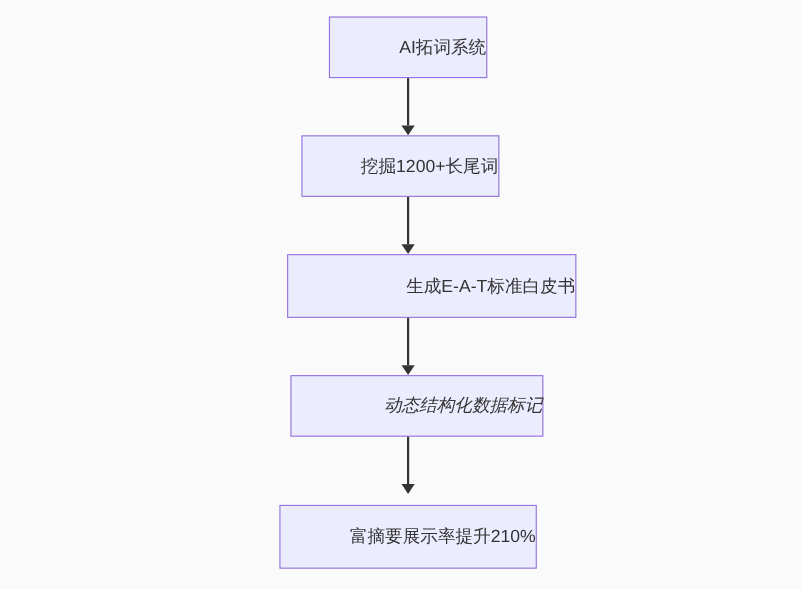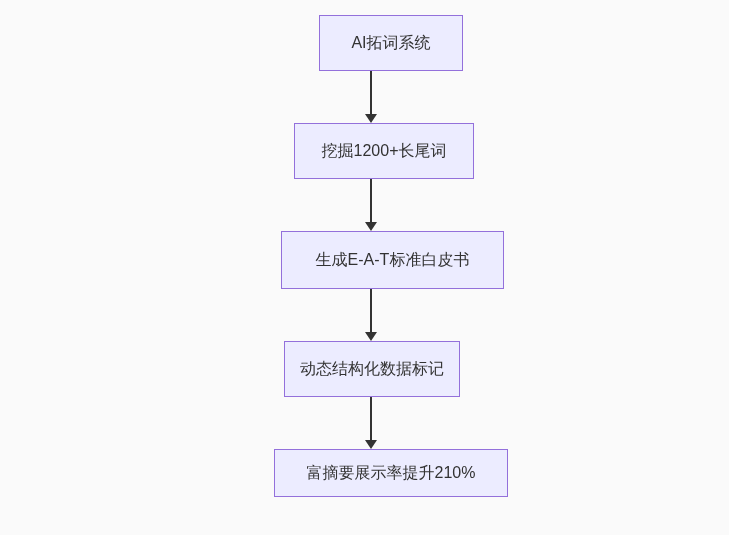--- a/index.html
+++ b/index.html
@@ -17,30 +17,29 @@
   }
   .node {
     position: absolute;
     box-sizing: border-box;
     background: #ececff;
     border: 1px solid #9370db;
     color: #333333;
     font-size: 16px;
     display: flex;
     align-items: center;
-    justify-content: center;
+    justify-content: flex-end;
     text-align: center;
     white-space: nowrap;
-    margin-left: 20px;
   }
   .n1 { left: 299px; top: 15px;  width: 144px; height: 56px; }
   .n2 { left: 274px; top: 123px; width: 180px; height: 56px; }
-  .n3 { left: 261px; top: 231px; width: 223px; height: 58px; }
-  .n4 { left: 264px; top: 341px; width: 176px; height: 56px; }
-  .n5 { left: 254px; top: 449px; width: 234px; height: 48px; }
+  .n3 { left: 261px; top: 231px; width: 263px; height: 58px; }
+  .n4 { left: 264px; top: 341px; width: 230px; height: 56px; font-style: italic; }
+  .n5 { left: 254px; top: 459px; width: 234px; height: 58px; }
 
   .arrow {
     position: absolute;
     left: 365px;           
     width: 12px;
     display: flex;
     flex-direction: column;
     align-items: center;
   }
   .a1 { top: 71px;  height: 52px; }

